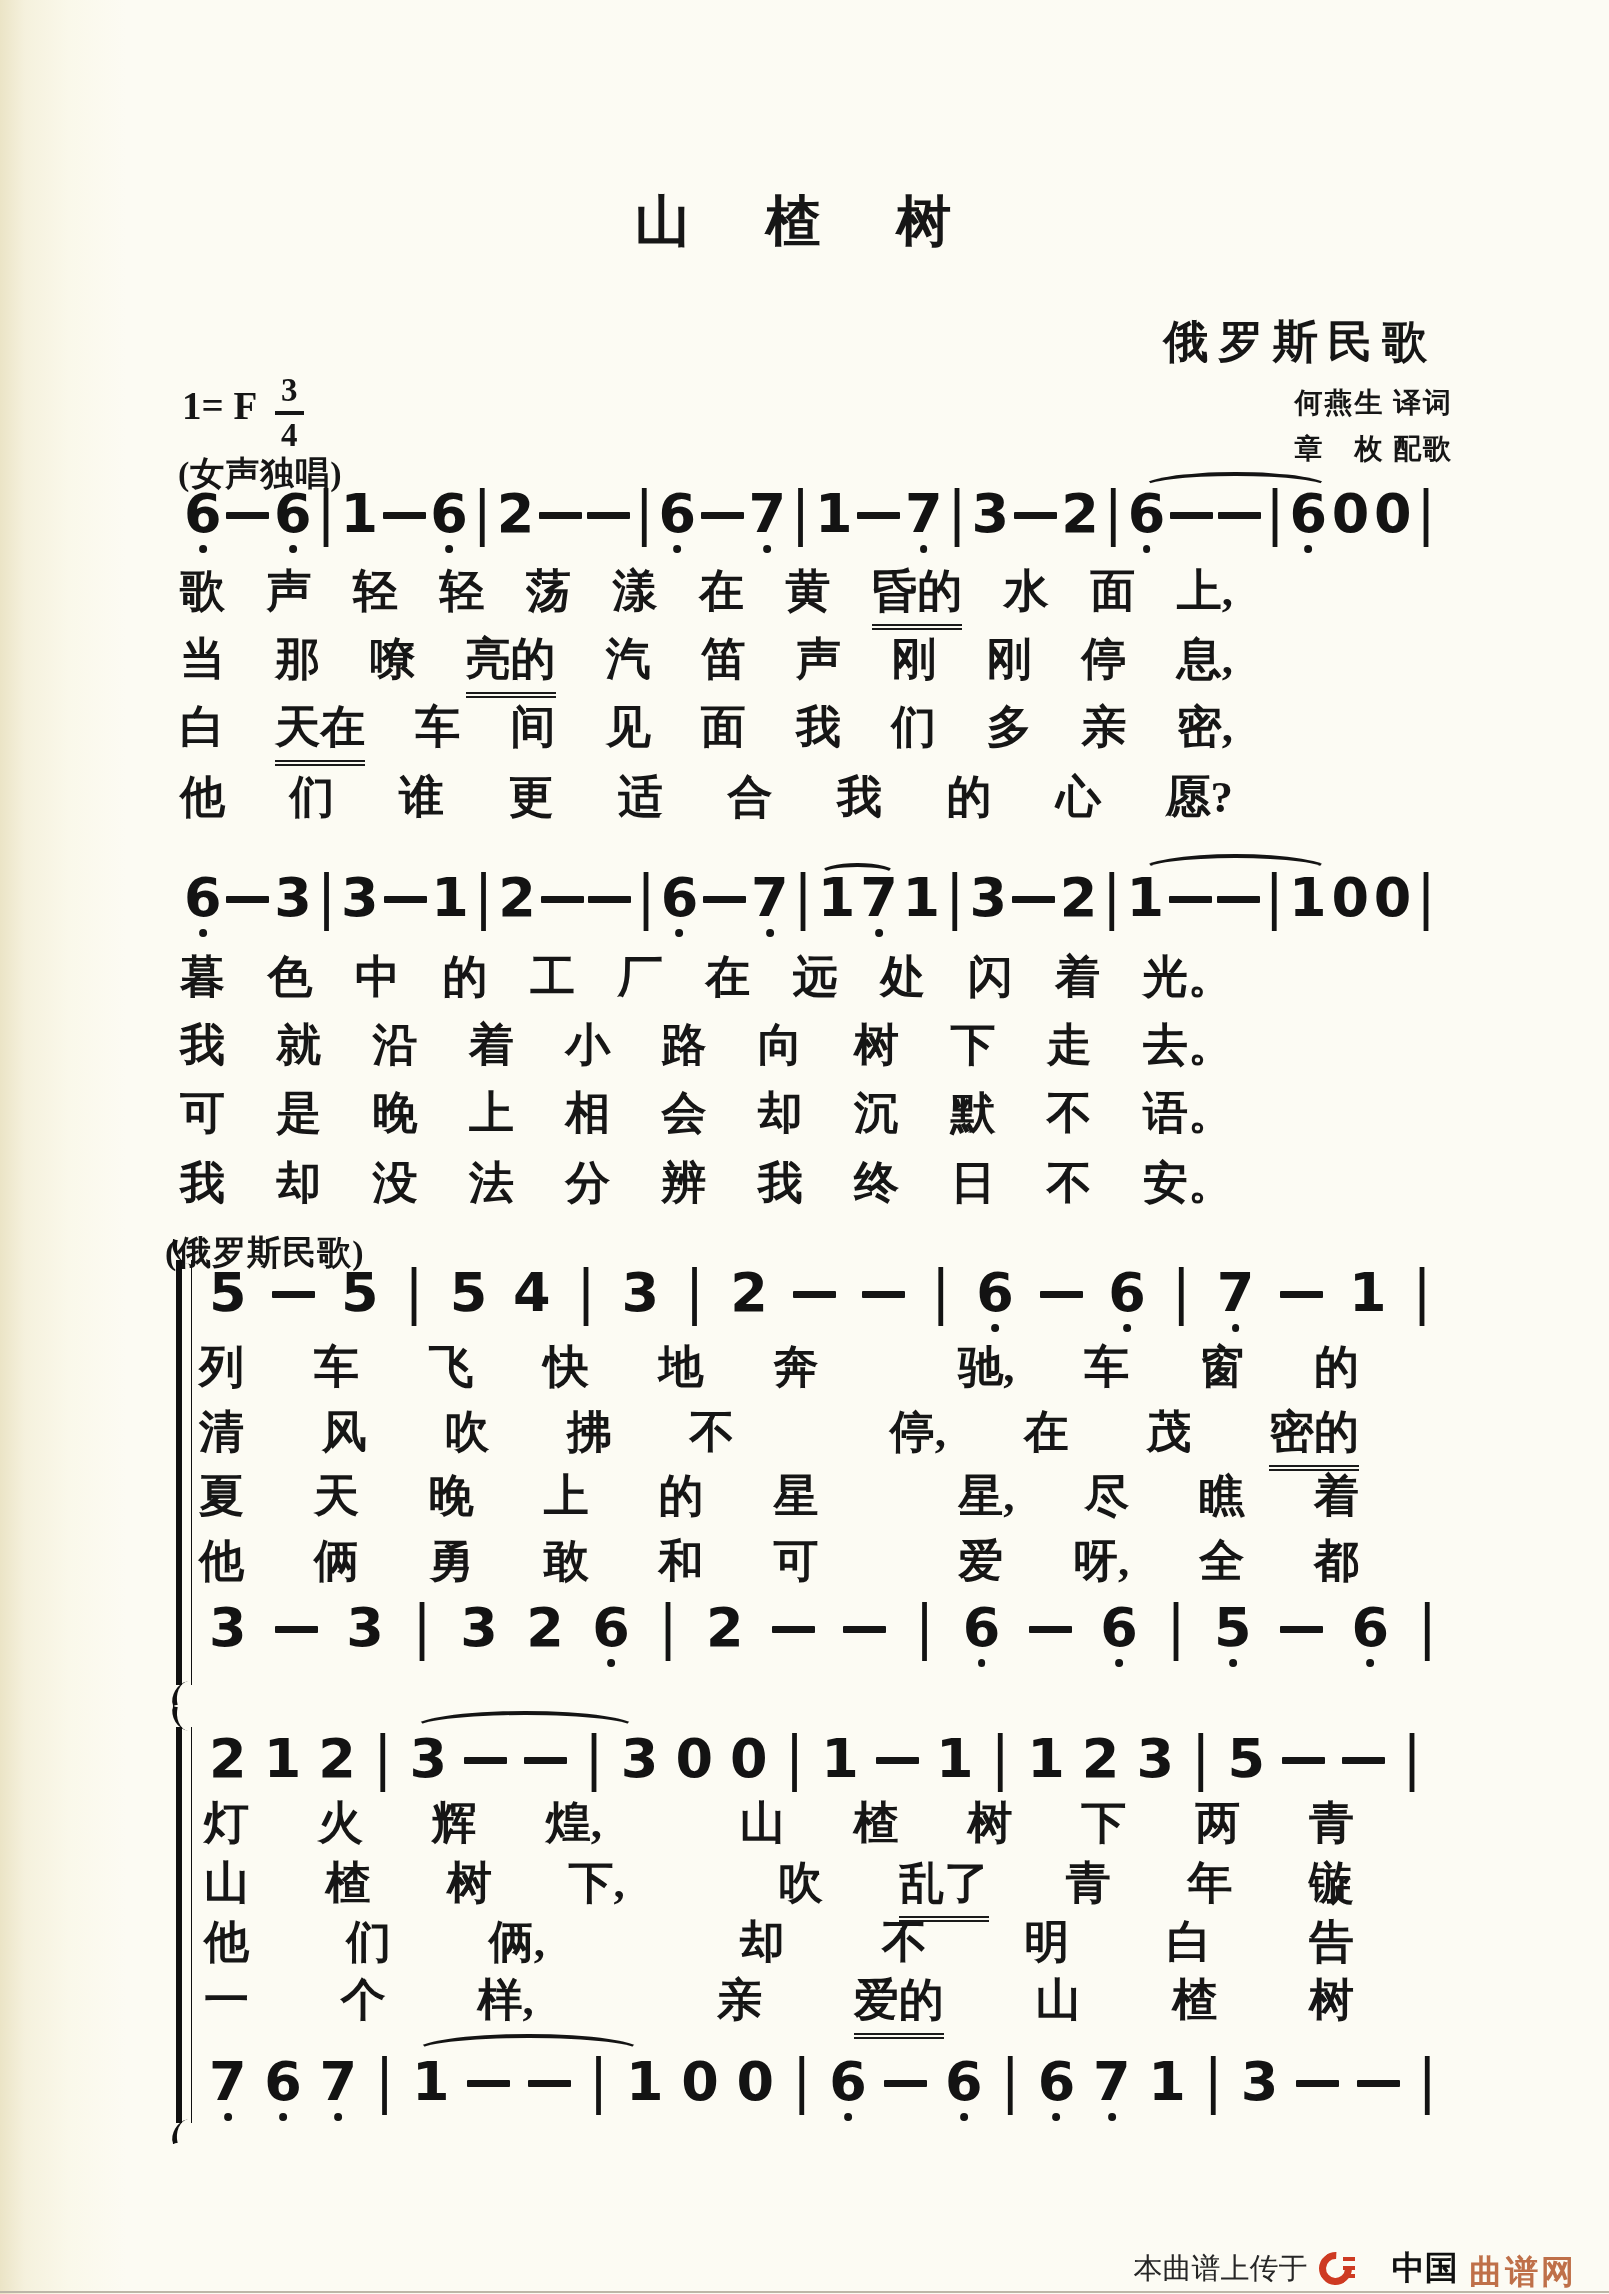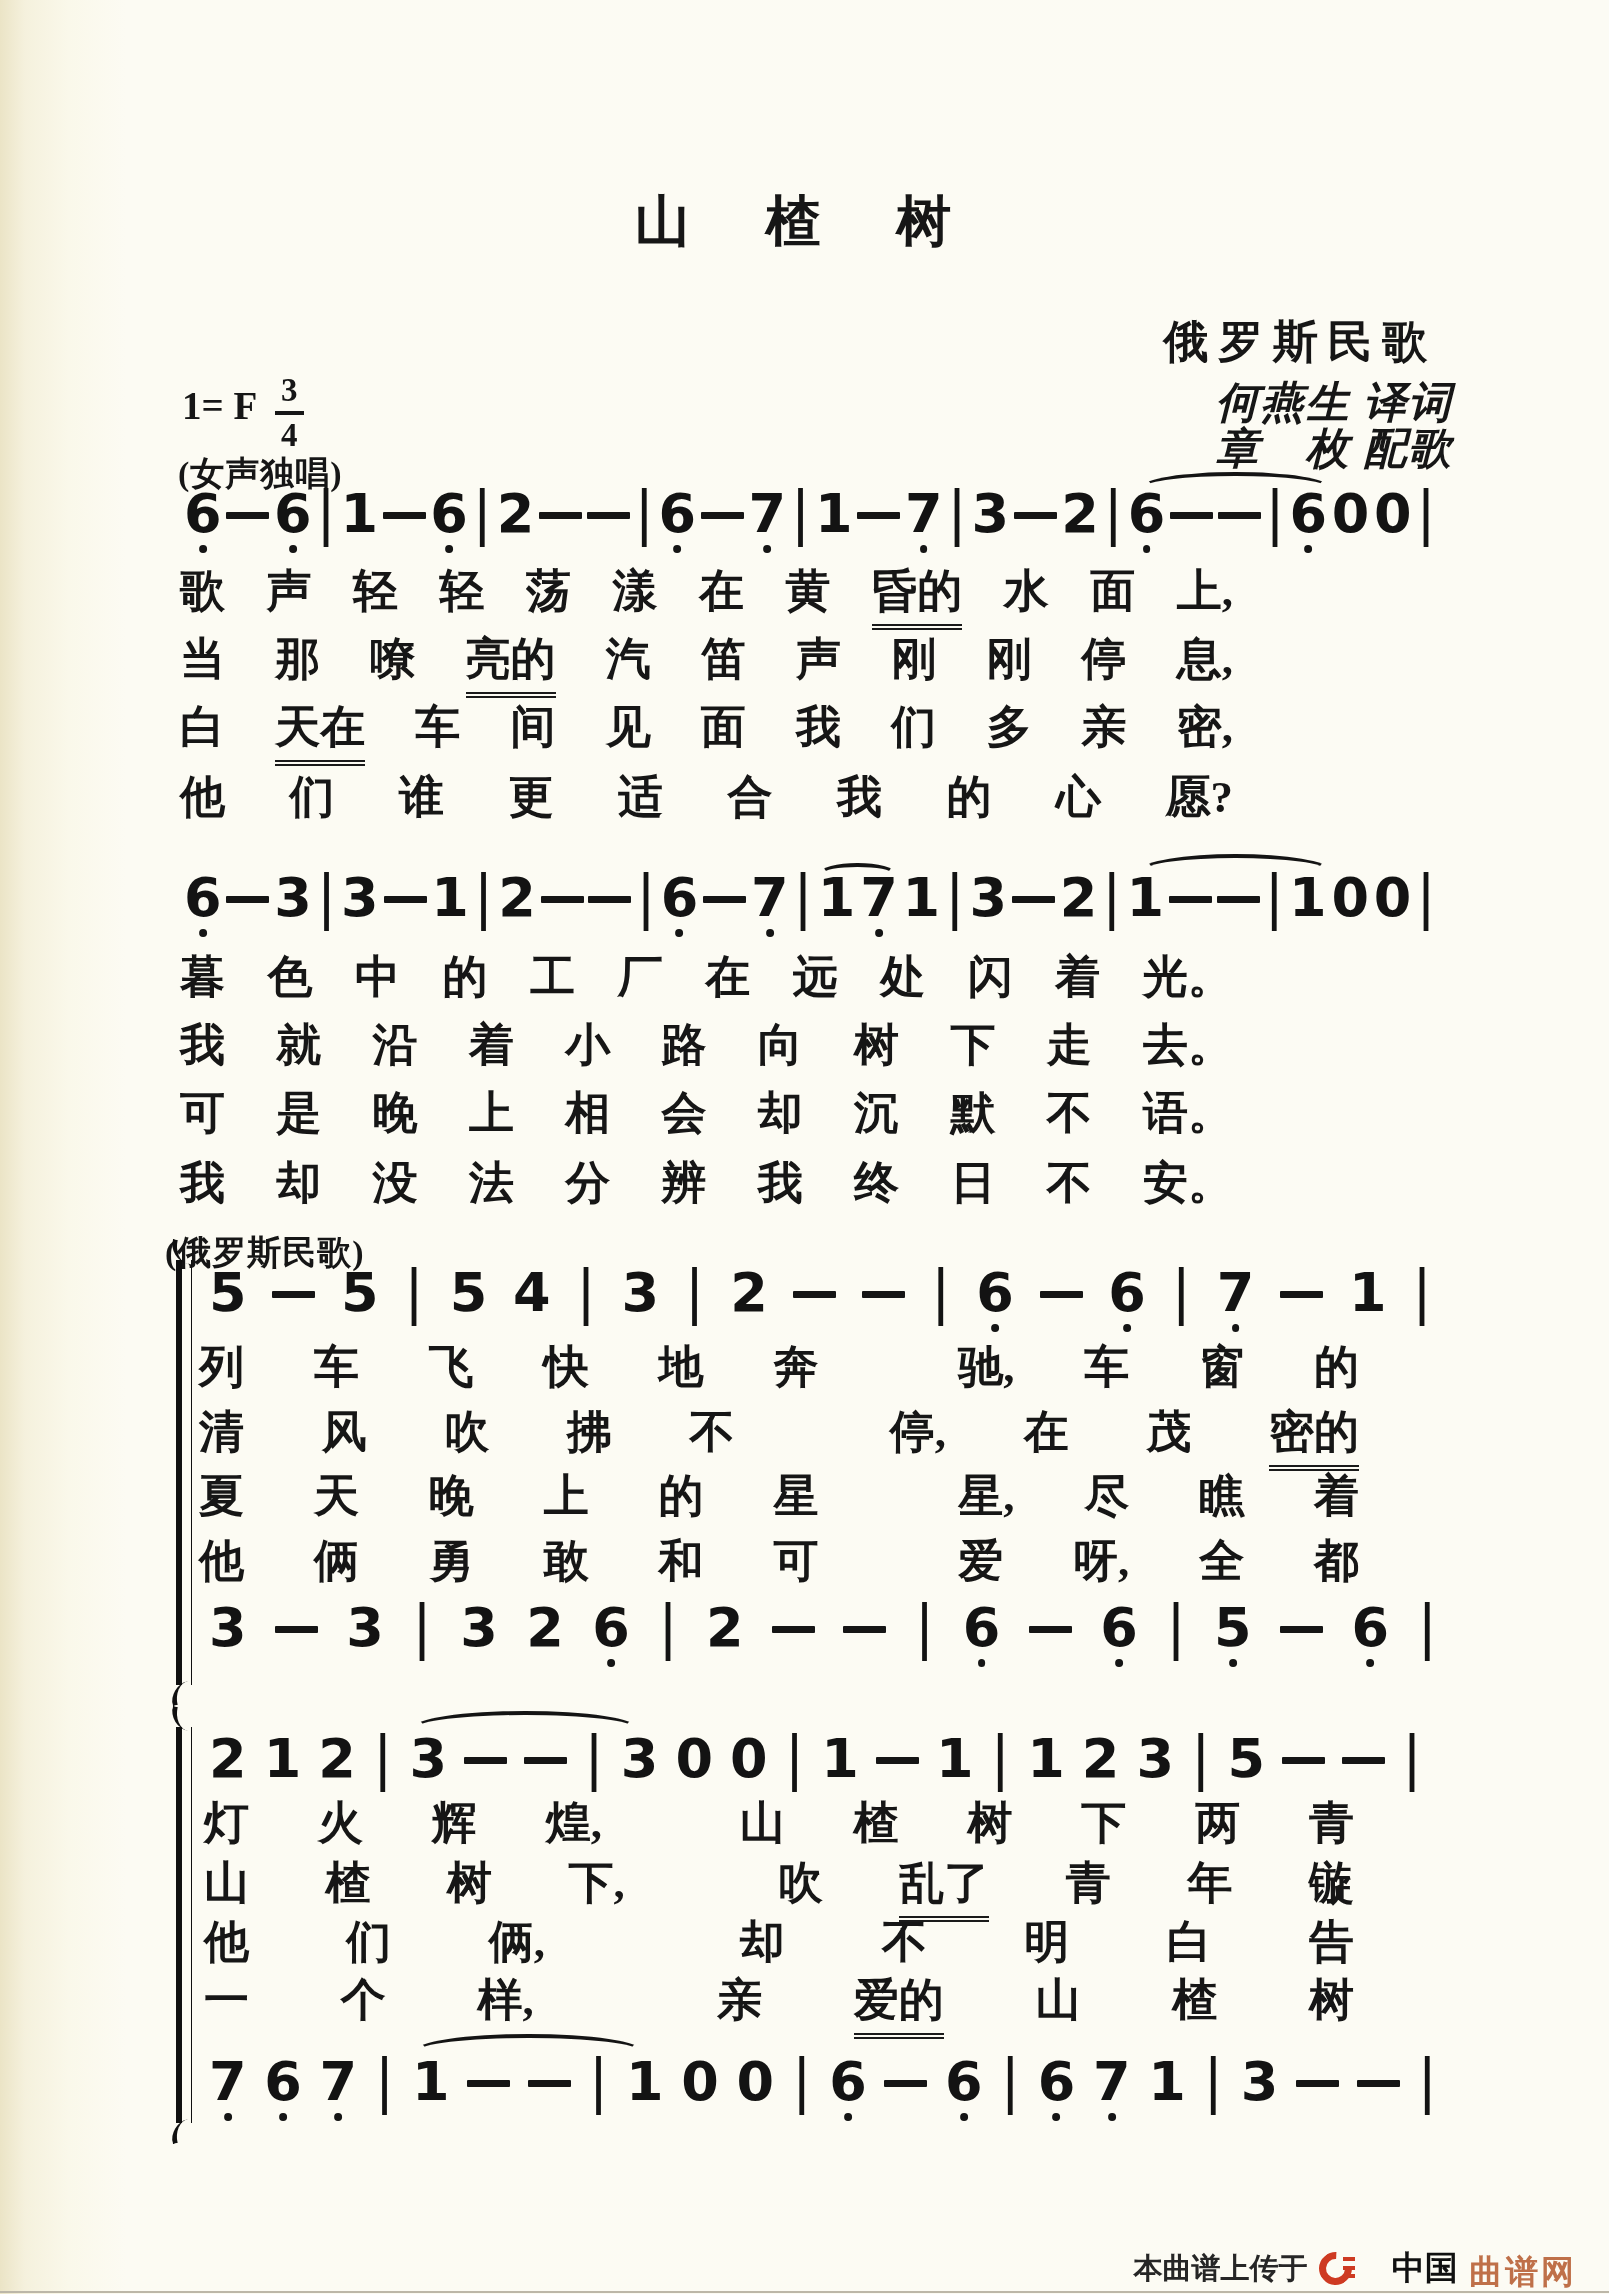--- a/index.html
+++ b/index.html
@@ -12,21 +12,21 @@
   
   .title-wrap{left:180px;width:1257px;top:192px;text-align:center;}
   .title{font-size:55px;font-weight:700;letter-spacing:31px;line-height:1.1;}
   .subtitle-wrap{left:180px;width:1257px;top:312px;text-align:right;}
   .subtitle{font-size:45px;font-weight:700;letter-spacing:9.7px;}
   .keyrow{left:182px;top:386px;display:flex;align-items:flex-start;gap:17.5px;}
   .keysig{font-size:39px;font-weight:600;line-height:1;}
   .meter{display:inline-flex;flex-direction:column;align-items:center;line-height:1;margin-top:-11.6px;}
   .meter span{font-size:33px;font-weight:700;}
   .meter .fbar{width:29px;height:3.9px;background:#161616;margin:3.9px 0;}
-  .credits{right:157px;top:380px;text-align:right;font-size:43px;font-weight:600;line-height:46px;letter-spacing:1.9px;font-style:italic;}
+  .credits{right:157px;top:380px;text-align:right;font-size:28px;font-weight:600;line-height:46px;letter-spacing:1.9px;}
   .section-label{font-size:34px;font-weight:700;letter-spacing:1px;margin-top:12px;}
   
   .music-line{position:absolute;height:70px;}
   .tokens{display:flex;justify-content:space-between;align-items:flex-start;height:70px;}
   .tok{position:relative;font-family:"DejaVu Sans",sans-serif;font-weight:700;
        font-size:54px;line-height:1;color:#131313;white-space:pre;}
   .tok.bar{font-weight:400;font-size:58px;margin-top:-2.9px;}
   .tok.dash{font-size:0;width:43px;height:6.8px;background:#151515;margin-top:25px;border-radius:1px;}
   .tok.lo::after{content:"";position:absolute;left:50%;transform:translateX(-50%);
        bottom:-11.6px;width:7.8px;height:7.8px;background:#151515;border-radius:50%;}
@@ -36,21 +36,21 @@
   .lchar{font-size:45px;font-weight:700;line-height:1.25;white-space:pre;}
   .lchar.u{border-bottom:6.8px double #1a1a1a;padding-bottom:5px;}
   
   .brace{position:absolute;width:8.7px;border-left:6.8px solid #101010;border-right:1.9px solid #101010;}
   .brace::before,.brace::after{content:"";position:absolute;left:-11.6px;width:16.5px;height:21.3px;
       border-left:5.8px solid #101010;}
   .brace::before{top:-19.4px;border-radius:0 0 0 100%;transform:rotate(14deg);}
   .brace::after{bottom:-19.4px;border-radius:100% 0 0 0;transform:rotate(-14deg);}
   
   .footer{left:0;right:33px;top:2242px;display:flex;justify-content:flex-end;align-items:center;gap:11.6px;}
-  .footer .prefix{font-size:29px;font-weight:700;color:#262626;}
+  .footer .prefix{font-size:29px;font-weight:400;color:#262626;}
   .logo{width:33px;height:33px;position:relative;display:inline-block;}
   .logo::before{content:"";position:absolute;inset:0;border:7.8px solid #ce3a22;
       border-right-color:transparent;border-radius:50%;transform:rotate(-42deg);}
   .logo::after{content:"";position:absolute;right:-2.9px;top:4.9px;width:11.6px;height:23px;
       background:repeating-linear-gradient(#ce3a22 0 3.9px,transparent 3.9px 8.7px);}
   .brand-cn{font-size:33px;font-weight:800;color:#101010;margin-left:28px;}
   .brand-site{font-size:33px;font-weight:800;color:#bf7049;letter-spacing:2.9px;margin-top:8px;}
   .scan-edge{left:0;right:0;bottom:1.9px;height:1.9px;background:#bcb7a8;}
 </style>
 </head>

